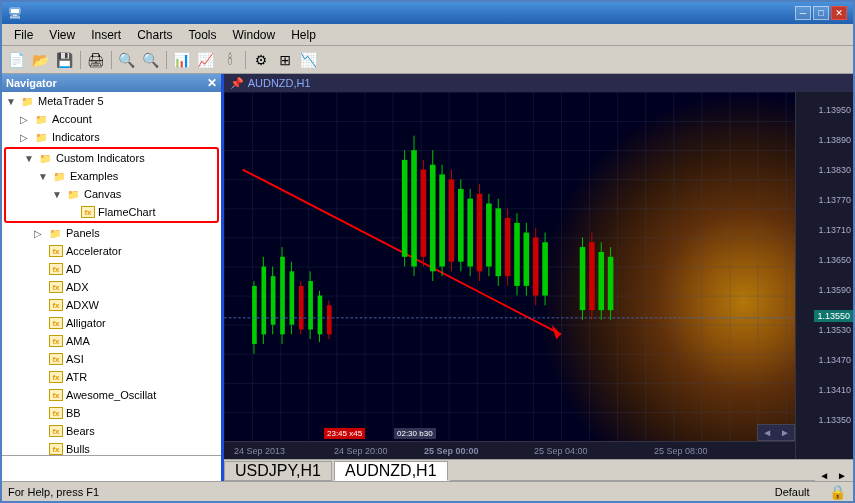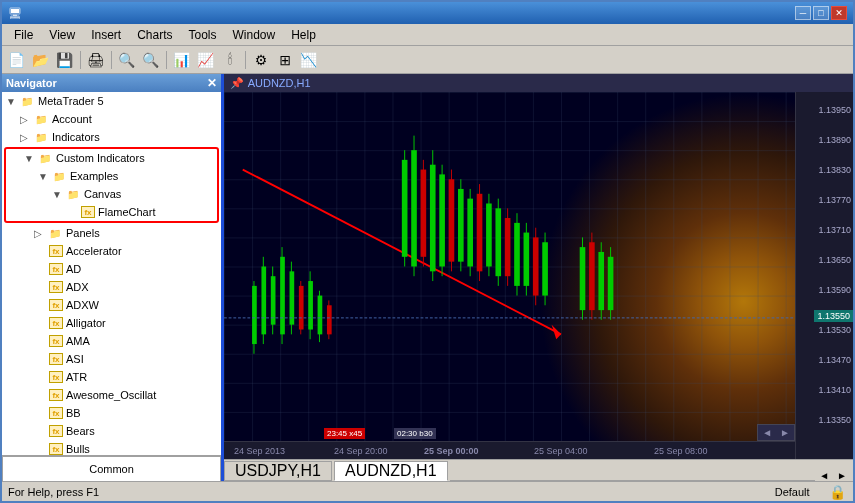--- a/index.html
+++ b/index.html
@@ -441,21 +441,20 @@
           <span class="tree-expand" style="width:14px"></span>
           <span class="tree-icon">
               <span class="icon-indicator">fx</span>
             </span>
           <span>Bulls</span>
         </div>
 
       </div>
 
       <div class="nav-tabs">
-        <div class="nav-tab active">Common</div>
       </div>
     </div>
 
     <div class="right-section">
 
       <div class="chart-area">
         <div class="chart-header">
           <span class="pin">📌</span>
           <span>AUDNZD,H1</span>
         </div>

